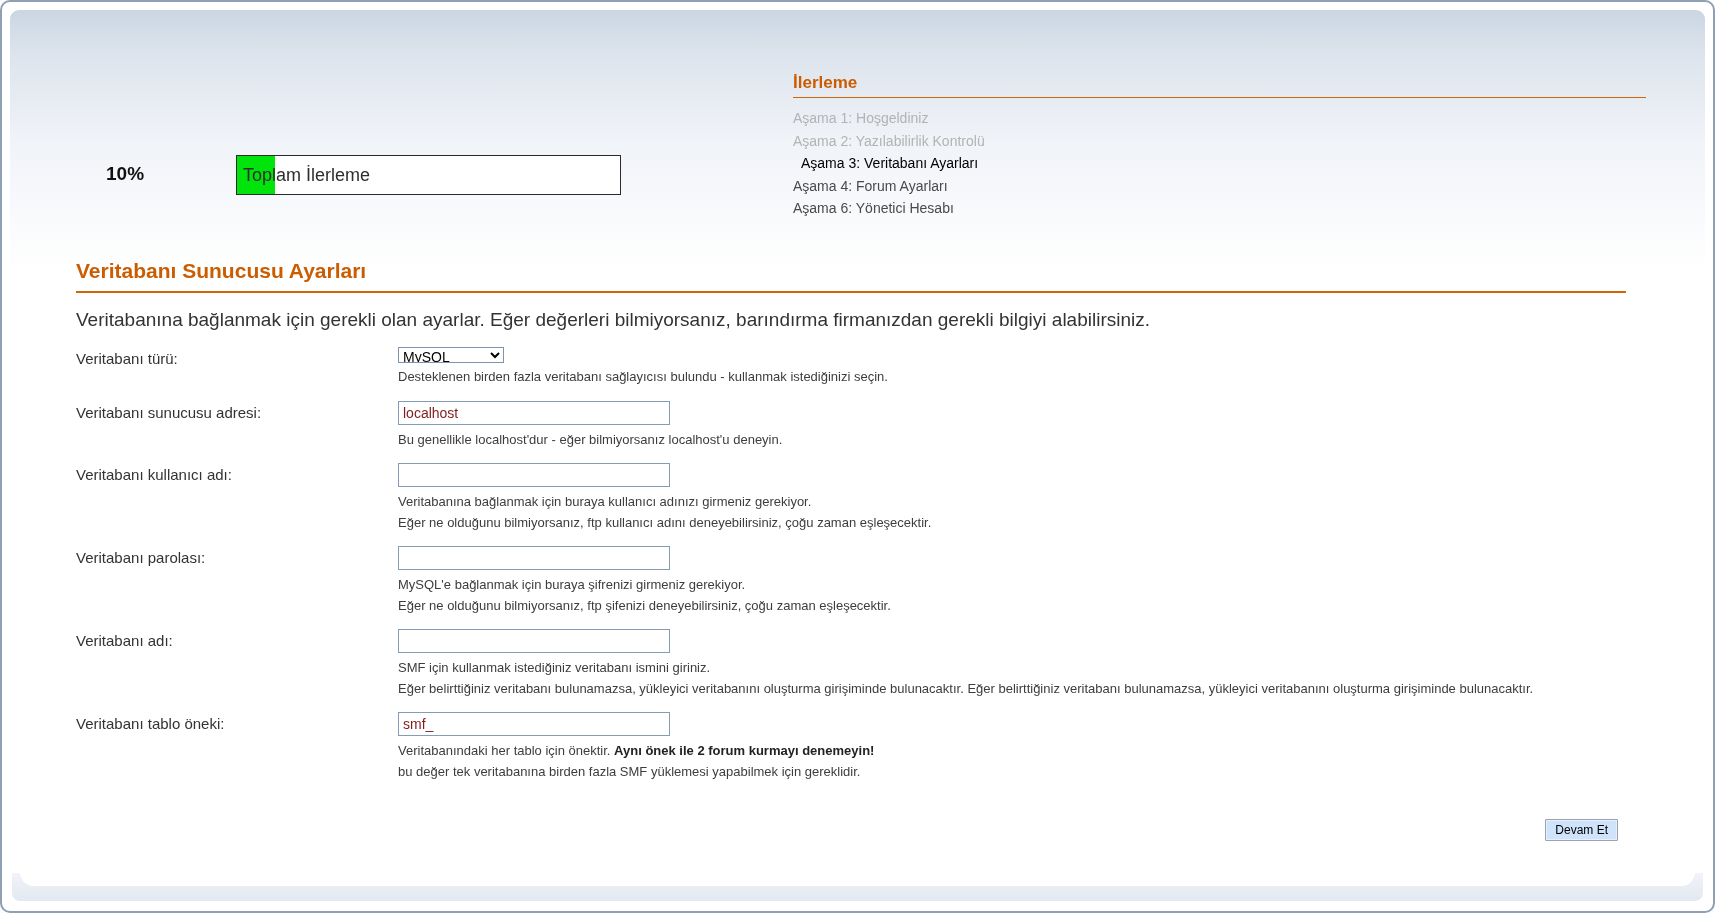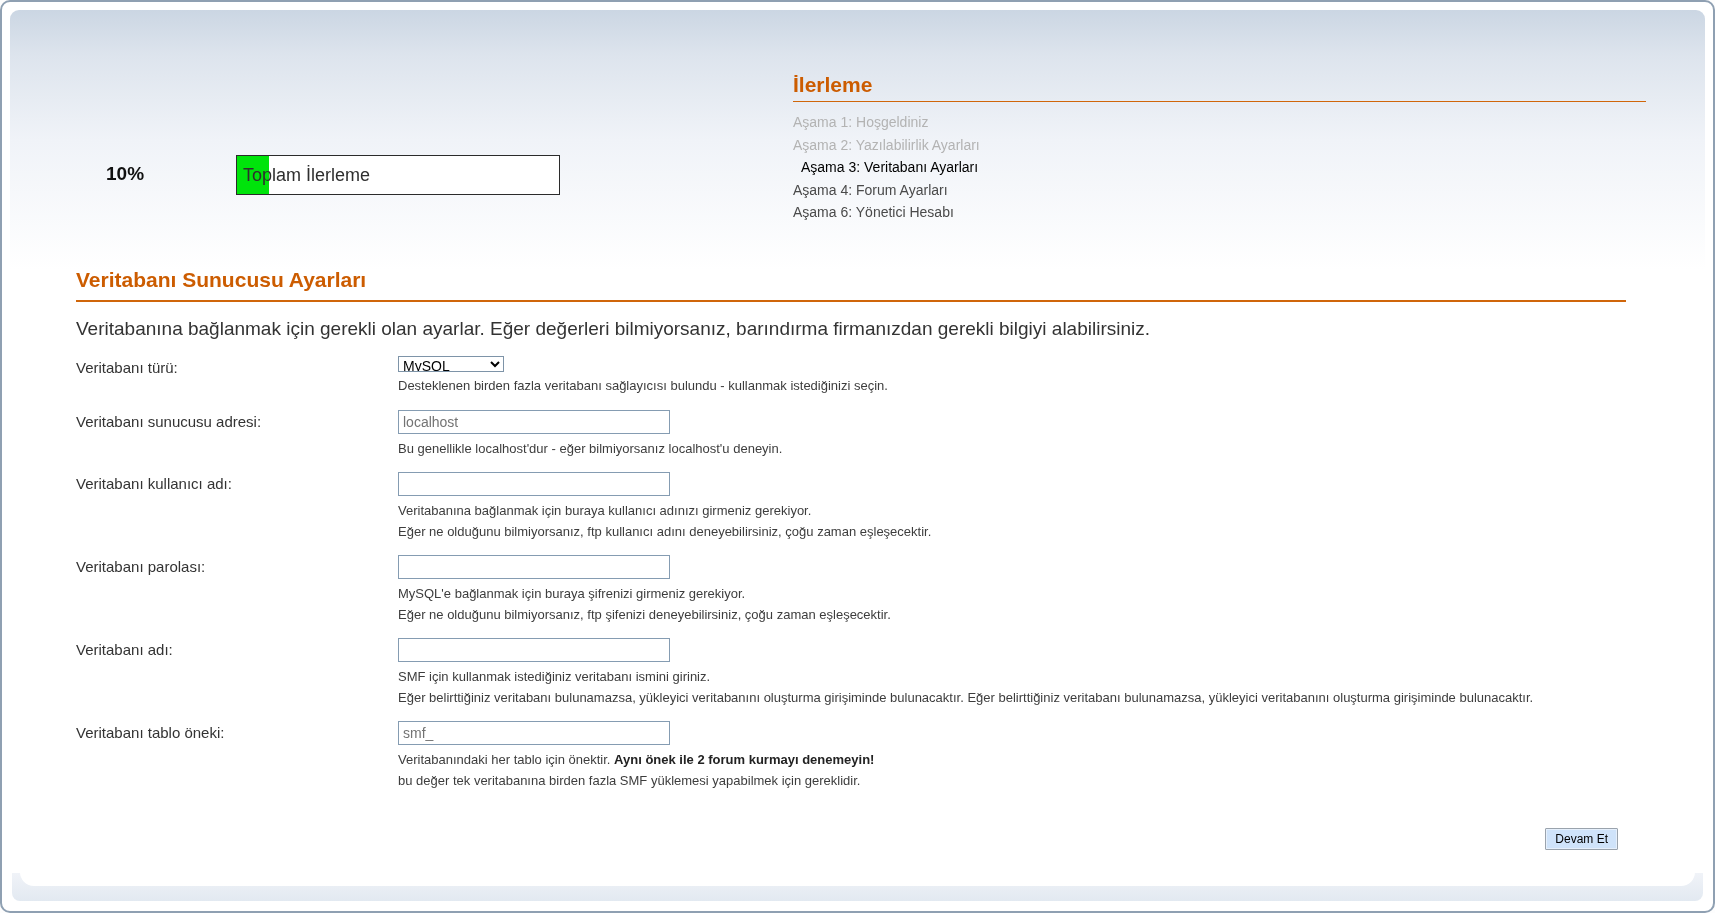--- a/index.html
+++ b/index.html
@@ -32,59 +32,59 @@
     content:""; position:absolute; top:-1px; left:8px; right:8px; height:14px;
     background:#ffffff; border-radius:0 0 14px 14px;
   }
 
   
   .progress-pct {
     position:absolute; left:96px; top:153px; width:94px;
     text-align:left; font-size:19px; font-weight:bold; color:#111;
   }
   .progress-bar {
-    position:absolute; left:226px; top:145px; width:324px; height:40px;
+    position:absolute; left:226px; top:145px; width:385px; height:40px;
     border:1px solid #2b2b2b; background:#ffffff; box-sizing:border-box;
   }
   .progress-fill {
     position:absolute; left:0; top:0; bottom:0; width:10%;
     background:#00e40b;
   }
   .progress-label {
     position:absolute; left:6px; top:0; bottom:0;
     display:flex; align-items:center;
     font-size:18px; color:#2e2e2e; white-space:nowrap;
   }
 
   
   .steps-panel { position:absolute; left:783px; top:63px; width:853px; }
   .steps-title {
-    font-size:21px; font-weight:bold; color:#cc5c00;
+    font-size:17px; font-weight:bold; color:#cc5c00;
     padding-bottom:4px; border-bottom:1px solid #d0660a;
   }
   .steps-list { margin-top:9px; }
   .step { font-size:14px; line-height:22.5px; color:#4a4a4a; }
   .step.done { color:#b3b3b3; }
   .step.current { color:#000; font-weight:normal;margin-left:8px; }
 
   
-  .main { position:absolute; left:66px; right:79px; top:258px; }
+  .main { position:absolute; left:66px; right:79px; top:249px; }
   .page-title {
     margin:0; font-size:21px; font-weight:bold; color:#cc5c00;
     padding-bottom:8px; border-bottom:2px solid #d0660a;
   }
   .intro { margin-top:16px; font-size:19px; color:#333; }
 
   .form { margin-top:16px; }
   .row { display:flex; align-items:flex-start; margin-bottom:14px; }
   .flabel { width:322px; flex:0 0 322px; font-size:15px; color:#333; padding-top:3px; }
   .fcol { flex:1; min-width:0; }
   input.tbox {
     width:262px; height:20px; padding:1px 4px;
-    border:1px solid #859cb2; background:#fff; color:#737373;
+    border:1px solid #859cb2; background:#fff; color:#7f1d1d;
     font-family:"Liberation Sans", sans-serif; font-size:14px;
     box-sizing:content-box;
   }
   select.sbox {
     width:106px; height:16px;
     border:1px solid #7e94a8; background:#fff; color:#000;
     font-family:"Liberation Sans", sans-serif; font-size:14px;
   }
   .helper { font-size:13px; line-height:19.5px; color:#3d3d3d; margin-top:5px; }
   .helper.tight { margin-top:1px; }
@@ -107,21 +107,21 @@
     <div class="progress-pct">10%</div>
     <div class="progress-bar">
       <div class="progress-fill" id="progress-fill" style="width: 10%;"></div>
       <div class="progress-label">Toplam İlerleme</div>
     </div>
 
     <div class="steps-panel">
       <div class="steps-title">İlerleme</div>
       <div class="steps-list">
         <div class="step done">Aşama 1: Hoşgeldiniz</div>
-        <div class="step done">Aşama 2: Yazılabilirlik Ayarları</div>
+        <div class="step done">Aşama 2: Yazılabilirlik Kontrolü</div>
         <div class="step current">Aşama 3: Veritabanı Ayarları</div>
         <div class="step">Aşama 4: Forum Ayarları</div>
         <div class="step">Aşama 6: Yönetici Hesabı</div>
       </div>
     </div>
 
     <div class="main">
       <h1 class="page-title">Veritabanı Sunucusu Ayarları</h1>
       <div class="intro">Veritabanına bağlanmak için gerekli olan ayarlar. Eğer değerleri bilmiyorsanız, barındırma firmanızdan gerekli bilgiyi alabilirsiniz.</div>
 

